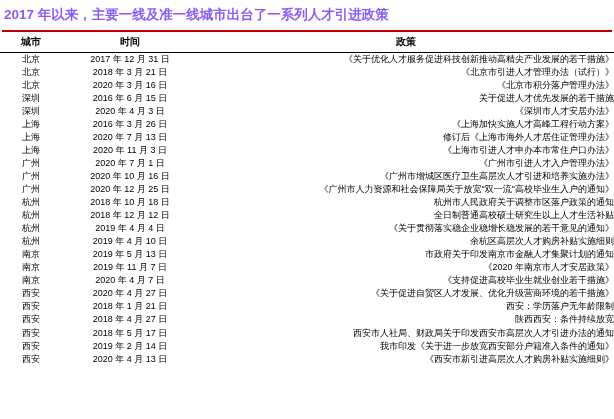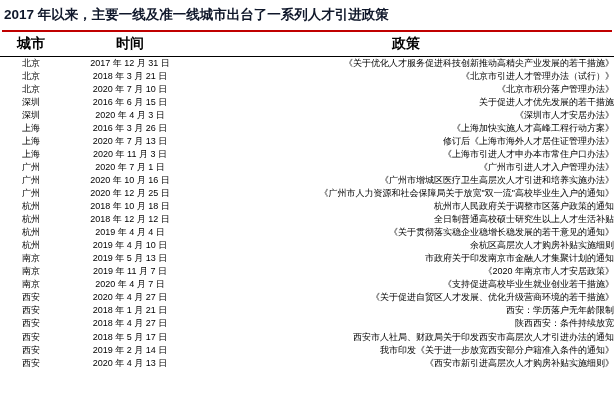--- a/index.html
+++ b/index.html
@@ -15,41 +15,41 @@
   }
   .page {
     position: relative;
     width: 614px;
     height: 419px;
     overflow: hidden;
   }
   .doc-title {
     font-size: 13.5px;
     font-weight: bold;
-    color: #0f172a;
+    color: #8b5cf6;
     padding: 6px 0 4px 4px;
     letter-spacing: 0px;
     white-space: nowrap;
   }
   .title-rule {
     height: 1.5px;
     background: #c00000;
     margin: 2px 2px 0 2px;
   }
   table.data {
     border-collapse: collapse;
     width: 100%;
     table-layout: fixed;
     font-size: 9px;
     color: #000000;
   }
   table.data th {
     background: #ffffff;
     font-weight: bold;
-    font-size: 14px;
+    font-size: 10px;
     padding: 3px 0 3px 0;
     border-bottom: 1.1px solid #000000;
     text-align: center;
     white-space: nowrap;
   }
   table.data td {
     padding: 1.35px 0 1.35px 0;
     text-align: center;
     white-space: nowrap;
     overflow: hidden;
@@ -101,21 +101,21 @@
       </tr>
       <tr>
         <td>北京</td>
         <td>2018 年 3 月 21 日</td>
         <td class="policy">
             <span class="policy-inner">《北京市引进人才管理办法（试行）》</span>
           </td>
       </tr>
       <tr>
         <td>北京</td>
-        <td>2020 年 7 月 10 日</td>
+        <td>2020 年 3 月 16 日</td>
         <td class="policy">
             <span class="policy-inner">《北京市积分落户管理办法》</span>
           </td>
       </tr>
       <tr>
         <td>深圳</td>
         <td>2016 年 6 月 15 日</td>
         <td class="policy">
             <span class="policy-inner">关于促进人才优先发展的若干措施</span>
           </td>

